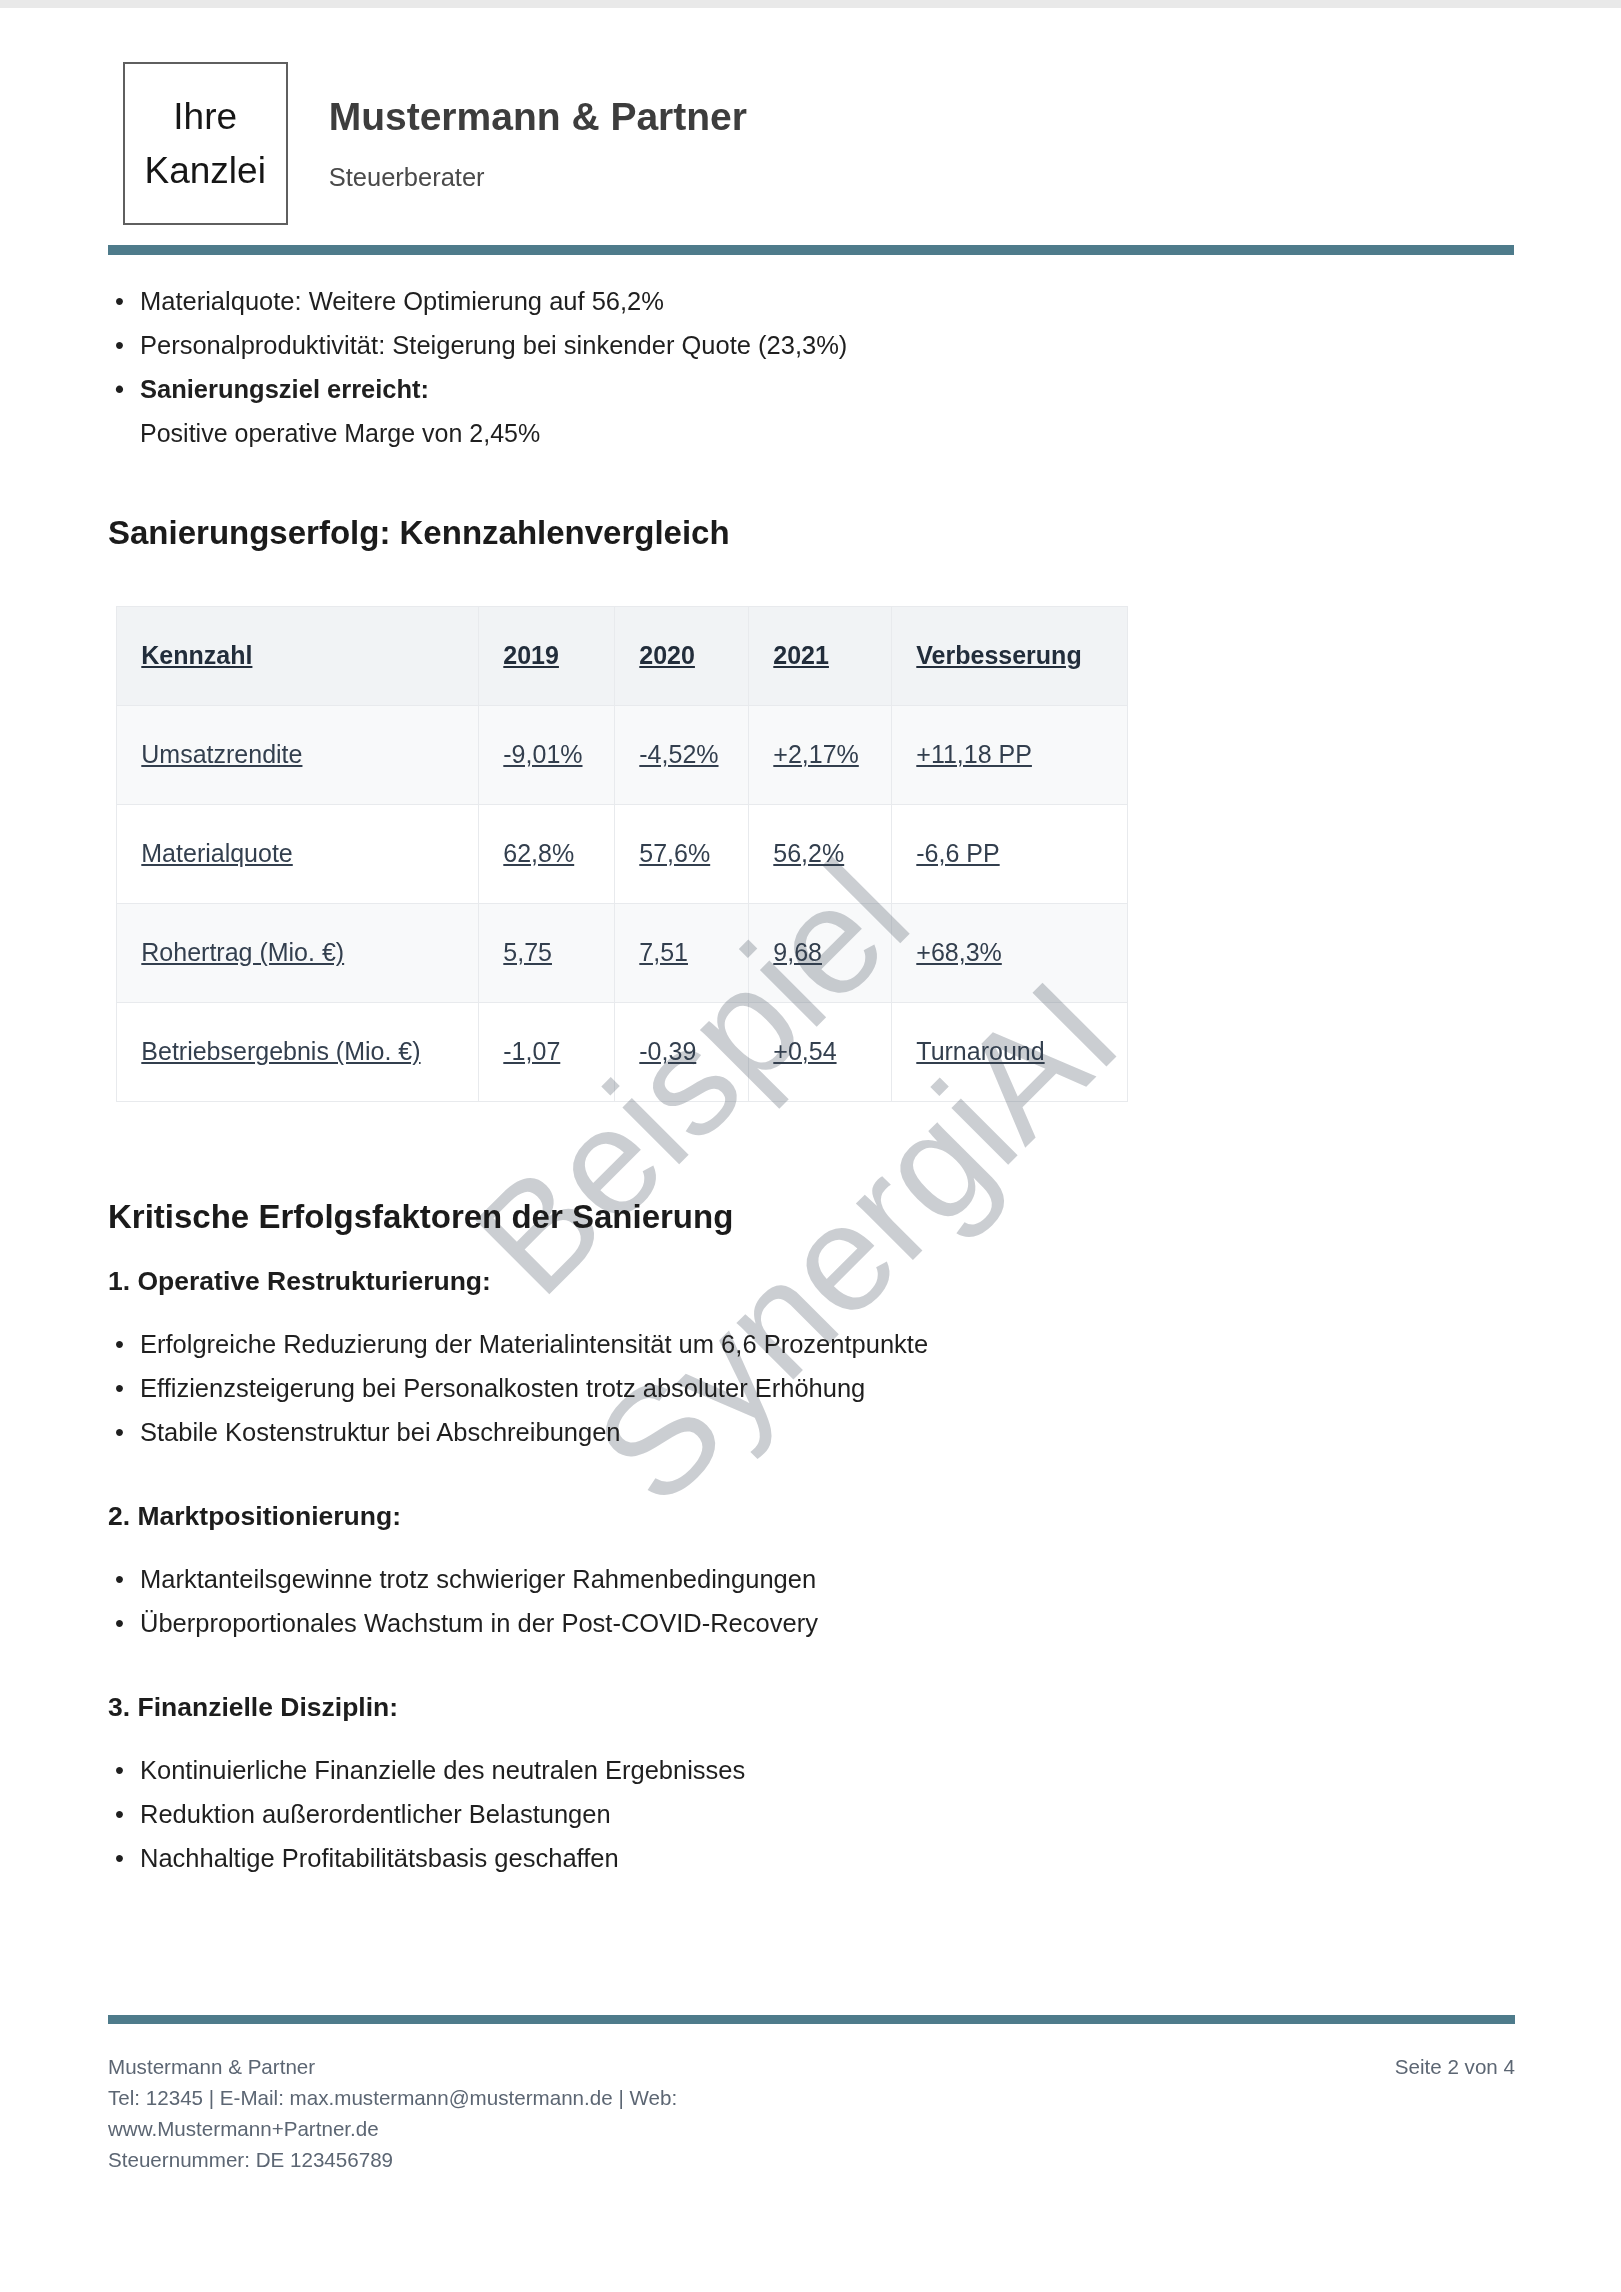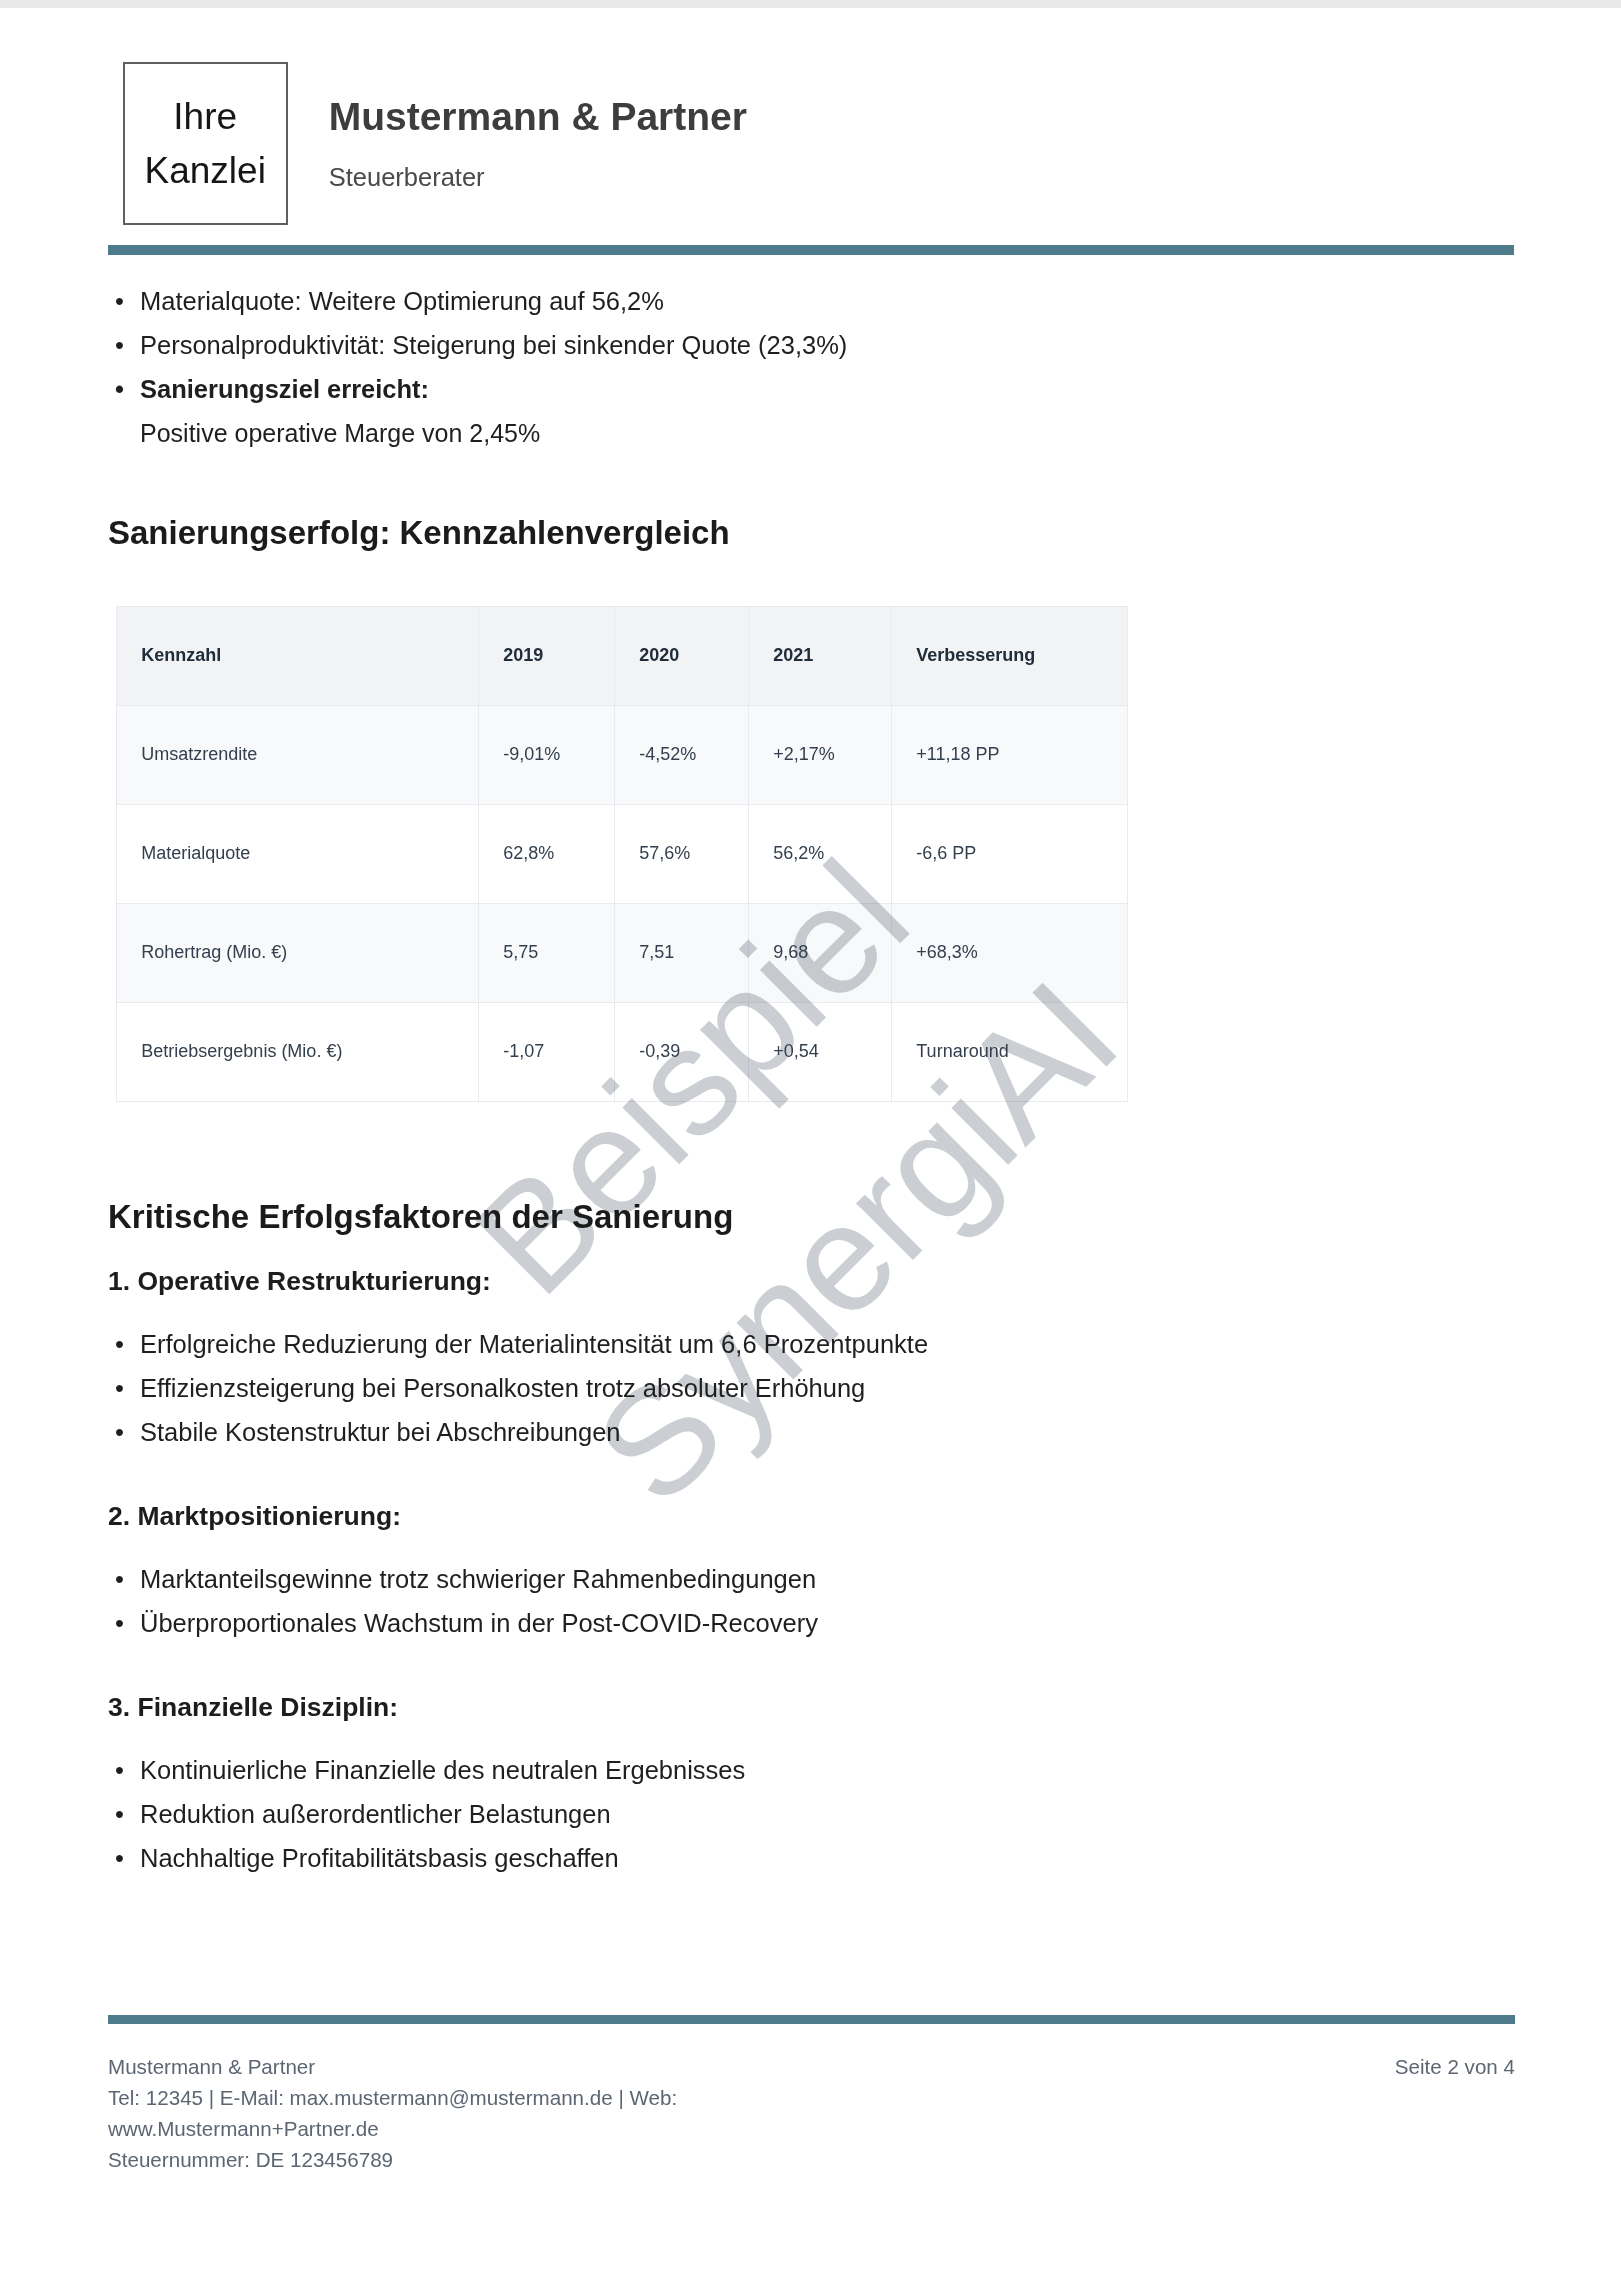--- a/index.html
+++ b/index.html
@@ -38,21 +38,21 @@
   h1{font-size:33px;font-weight:700;color:#1b1b1b;margin:0;line-height:1.3;position:relative;z-index:2;}
   .h1a{margin-top:57px;}
   .h1b{margin-top:94px;}
   .subhead{font-size:26.5px;font-weight:700;color:#1d1d1d;margin:45px 0 0;line-height:1.3;position:relative;z-index:2;}
   .subhead.first{margin-top:25.5px;}
 
   
   table{border-collapse:collapse;table-layout:fixed;width:1012px;margin:51px 0 0 7.8px;}
   th,td{
     border:1px solid #e8eaed;height:99px;box-sizing:border-box;
-    padding:0 9.8px 0 24.5px;font-size:18px;text-align:left;vertical-align:middle;
+    padding:0 9.8px 0 24.5px;font-size:25px;text-align:left;vertical-align:middle;text-decoration:underline;
   }
   th{background:#f1f3f5;font-weight:700;color:#222d3b;}
   td{font-weight:400;color:#333f4e;}
   tbody tr:nth-child(odd) td{background:#f8f9fa;}
 
   
   [data-bind]{position:relative;z-index:2;}
 
   
   .watermark{

